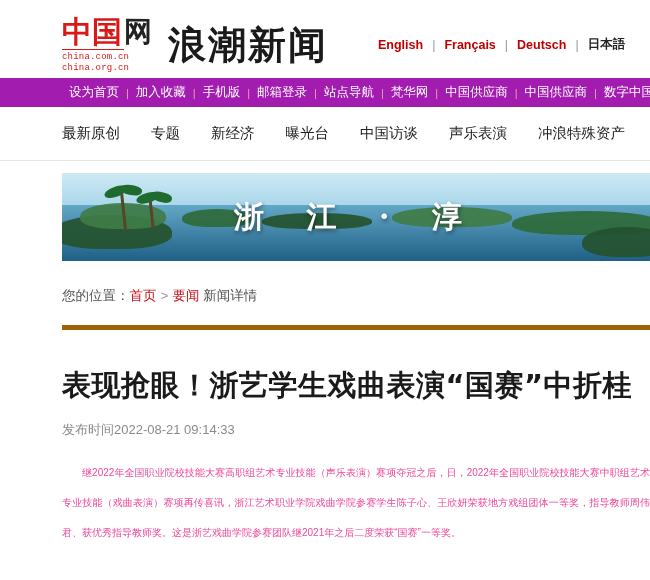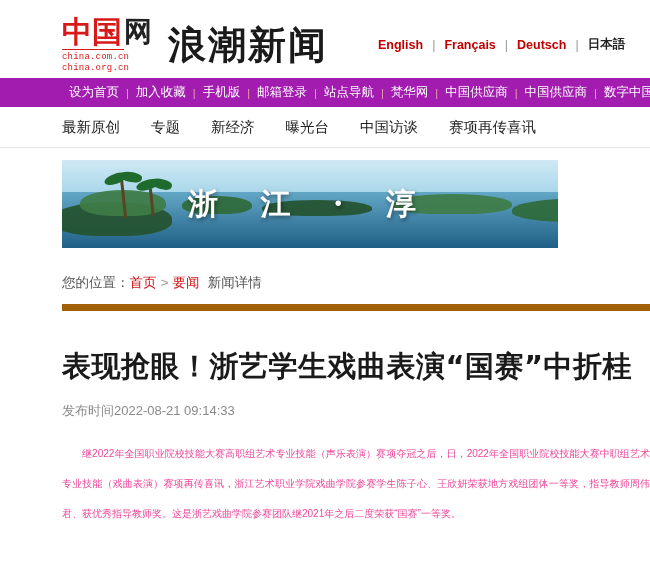--- a/index.html
+++ b/index.html
@@ -120,21 +120,21 @@
     white-space: nowrap;
     padding: 0 7px;
   }
   .red-bar .rsep {
     color: #e8a3a5;
     font-size: 11px;
   }
 
   
   .white-bar {
-    height: 41px;
+    height: 54px;
     display: flex;
     align-items: center;
     padding-left: 62px;
     border-bottom: 1px solid #e6e6e6;
     box-sizing: border-box;
     background: #fff;
     overflow: hidden;
   }
   .white-bar .witem {
     font-size: 14.5px;
@@ -142,21 +142,21 @@
     white-space: nowrap;
     margin-right: 31px;
   }
 
   
   .banner-wrap {
     padding: 12px 0 0 62px;
   }
   .banner {
     position: relative;
-    width: 496px;
+    width: 588px;
     height: 88px;
     overflow: hidden;
     background: linear-gradient(to bottom, #bfe4f2 0%, #9fd3e8 38%, #4f93b4 60%, #2f6f93 100%);
   }
   .b-sky {
     position: absolute; left:0; top:0; width:100%; height:38%;
     background: linear-gradient(to bottom,#cfe9f5,#a9d7ea);
   }
   .b-water {
     position: absolute; left:0; top:36%; width:100%; height:64%;
@@ -193,25 +193,24 @@
     color: #ffffff;
     letter-spacing: 16px;
     text-shadow: 1px 2px 4px rgba(0,0,0,.45);
     white-space: nowrap;
   }
 
   
   .crumb {
     margin: 26px 0 0 62px;
     width: 588px;
-    padding-bottom: 12px;
-    border-bottom: 7px solid #a16207;
+    padding-bottom: 20px;
+    border-bottom: 5px solid #a16207;
     font-size: 13.5px;
     color: #555;
-    font-family: Liberation Mono, monospace;
   }
   .crumb .c-link { color: #c9161a; text-decoration: none; }
   .crumb .c-sep { color: #999; padding: 0 4px; }
   .crumb .c-cur { color: #555; }
 
   
   .article {
     margin: 0 0 0 62px;
     width: 588px;
   }
@@ -286,21 +285,22 @@
   <span class="rsep">|</span>
 
 </div>
 
 <div class="white-bar">
   <span class="witem">最新原创</span>
   <span class="witem">专题</span>
   <span class="witem">新经济</span>
   <span class="witem">曝光台</span>
   <span class="witem">中国访谈</span>
-  <span class="witem">赛项再传喜讯</span>
+  <span class="witem">声乐表演</span>
+  <span class="witem">冲浪特殊资产</span>
 </div>
 
 <div class="banner-wrap">
   <div class="banner">
     <div class="b-sky"></div>
     <div class="b-water"></div>
 
     <div class="isle dark" style="left:-10px; top:42px; width:120px; height:34px;"></div>
     <div class="isle light" style="left:18px; top:30px; width:86px; height:26px;"></div>
     <div class="isle" style="left:120px; top:36px; width:70px; height:18px;"></div>

